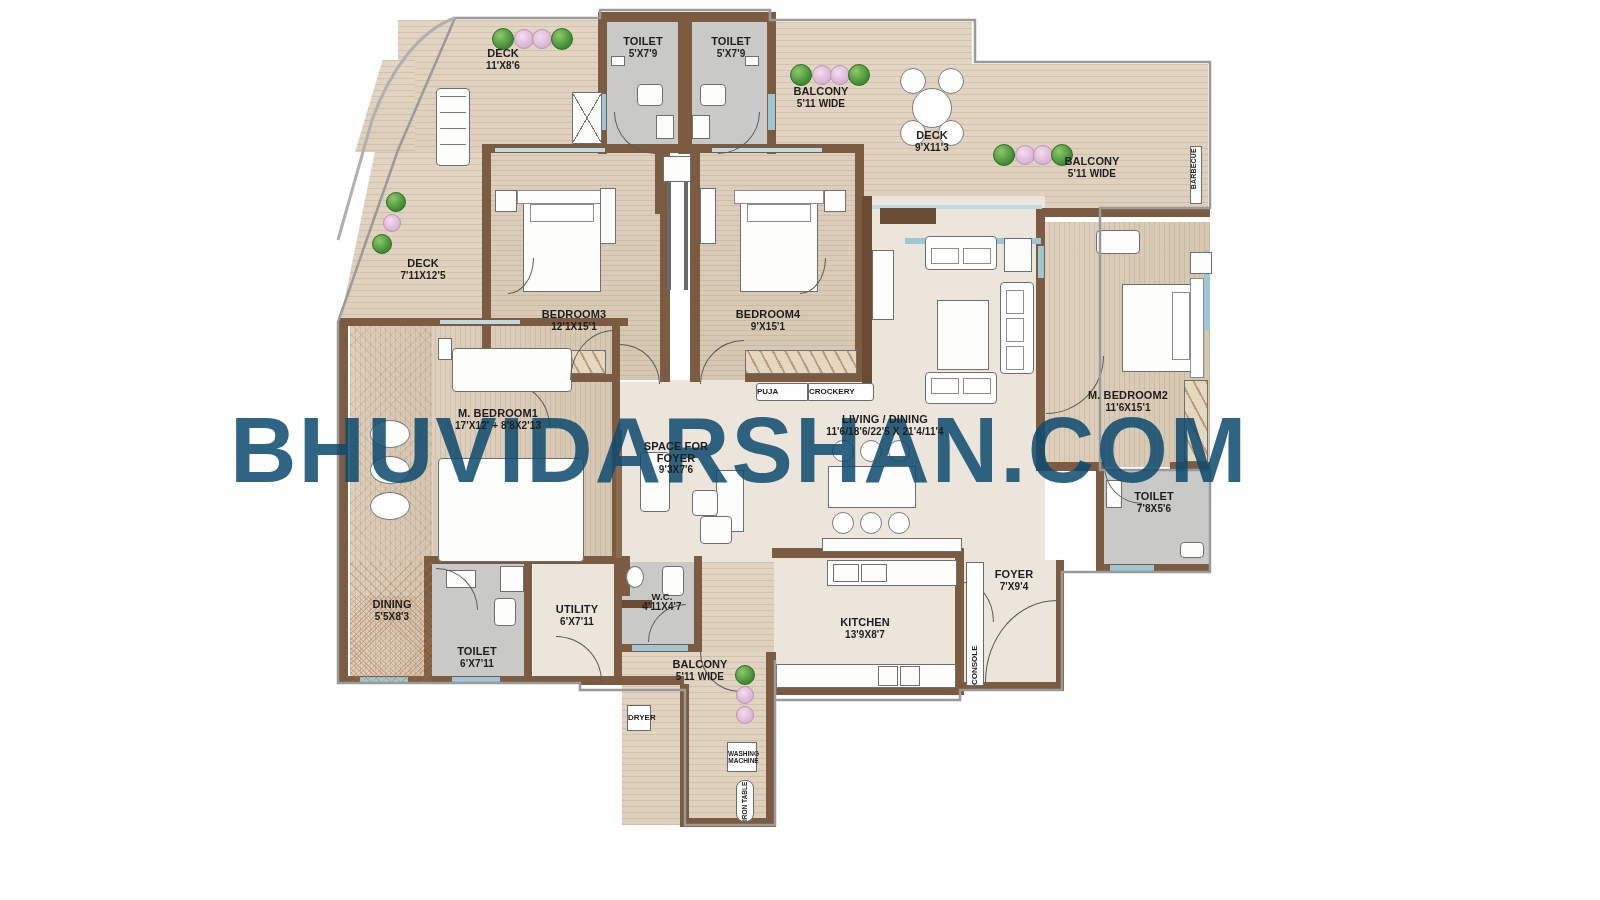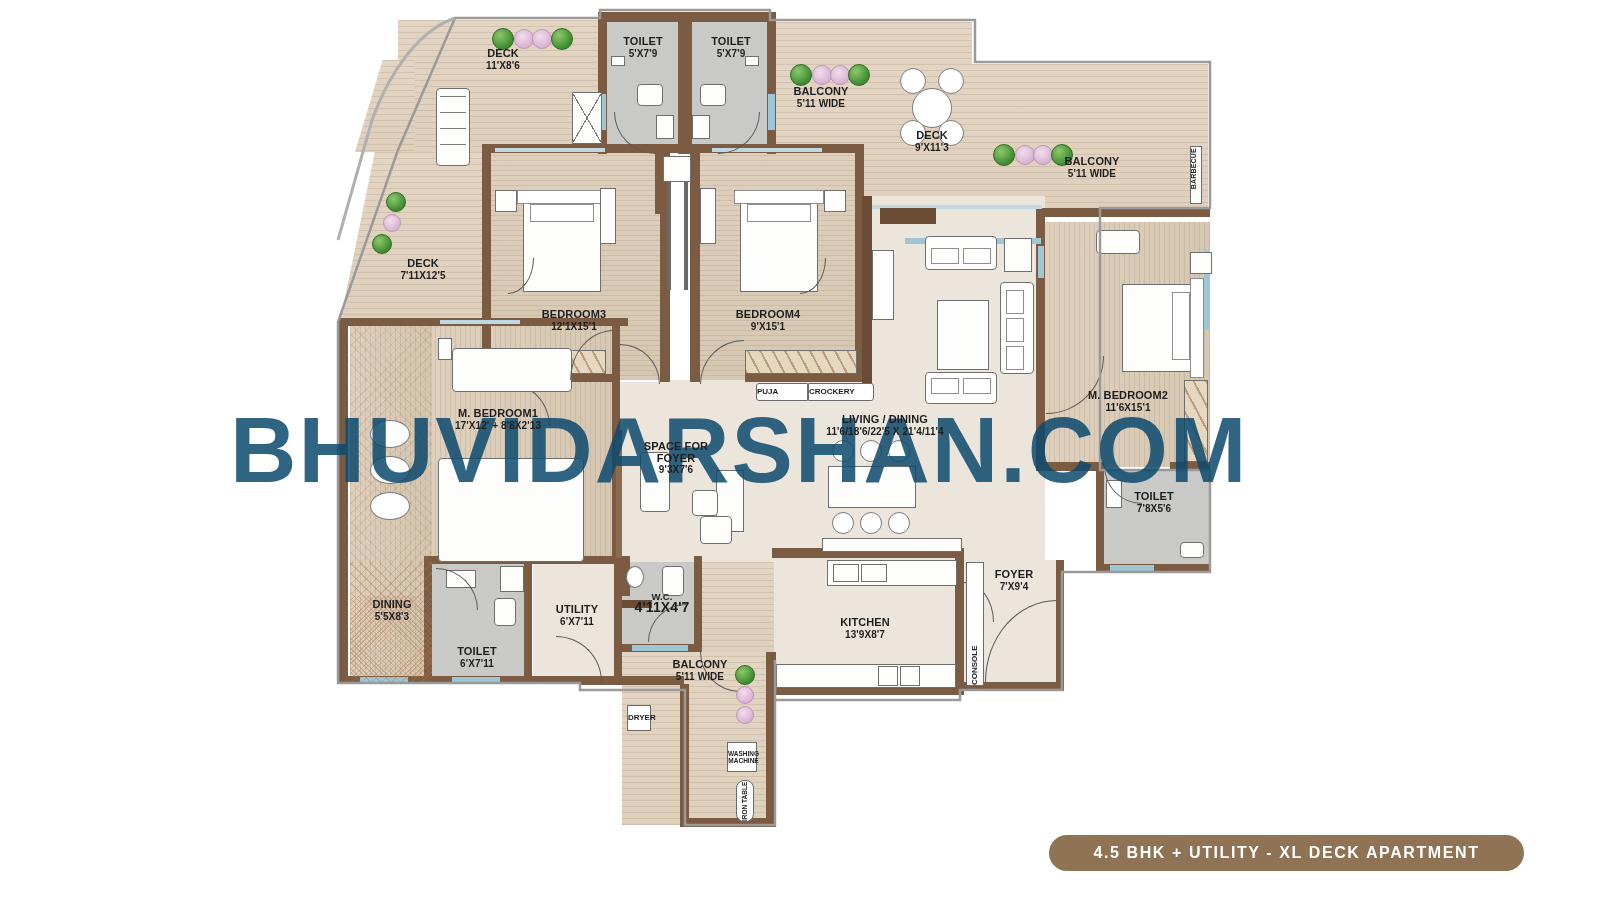--- a/index.html
+++ b/index.html
@@ -534,32 +534,29 @@
   <div class="lbl" style="left:432px;top:646px;width:90px;">
     <span>TOILET</span>
     <span class="d">6'X7'11</span>
   </div>
   <div class="lbl" style="left:532px;top:604px;width:90px;">
     <span>UTILITY</span>
     <span class="d">6'X7'11</span>
   </div>
   <div class="lbl sm" style="left:622px;top:592px;width:80px;">
     <span>W.C.</span>
-    <span class="d" style="font-size:14px;">4'11X4'7</span>
+    <span class="d" style="font-size:10px;">4'11X4'7</span>
   </div>
   <div class="lbl" style="left:645px;top:659px;width:110px;">
     <span>BALCONY</span>
     <span class="d">5'11 WIDE</span>
   </div>
   <div class="lbl" style="left:810px;top:617px;width:110px;">
     <span>KITCHEN</span>
     <span class="d">13'9X8'7</span>
   </div>
   <div class="lbl" style="left:968px;top:569px;width:92px;">
     <span>FOYER</span>
     <span class="d">7'X9'4</span>
   </div>
 
-  <div id="banner">
-    <span>4.5 BHK + UTILITY -  XL DECK APARTMENT</span>
-  </div>
 
 </div>
 
 </body></html>

